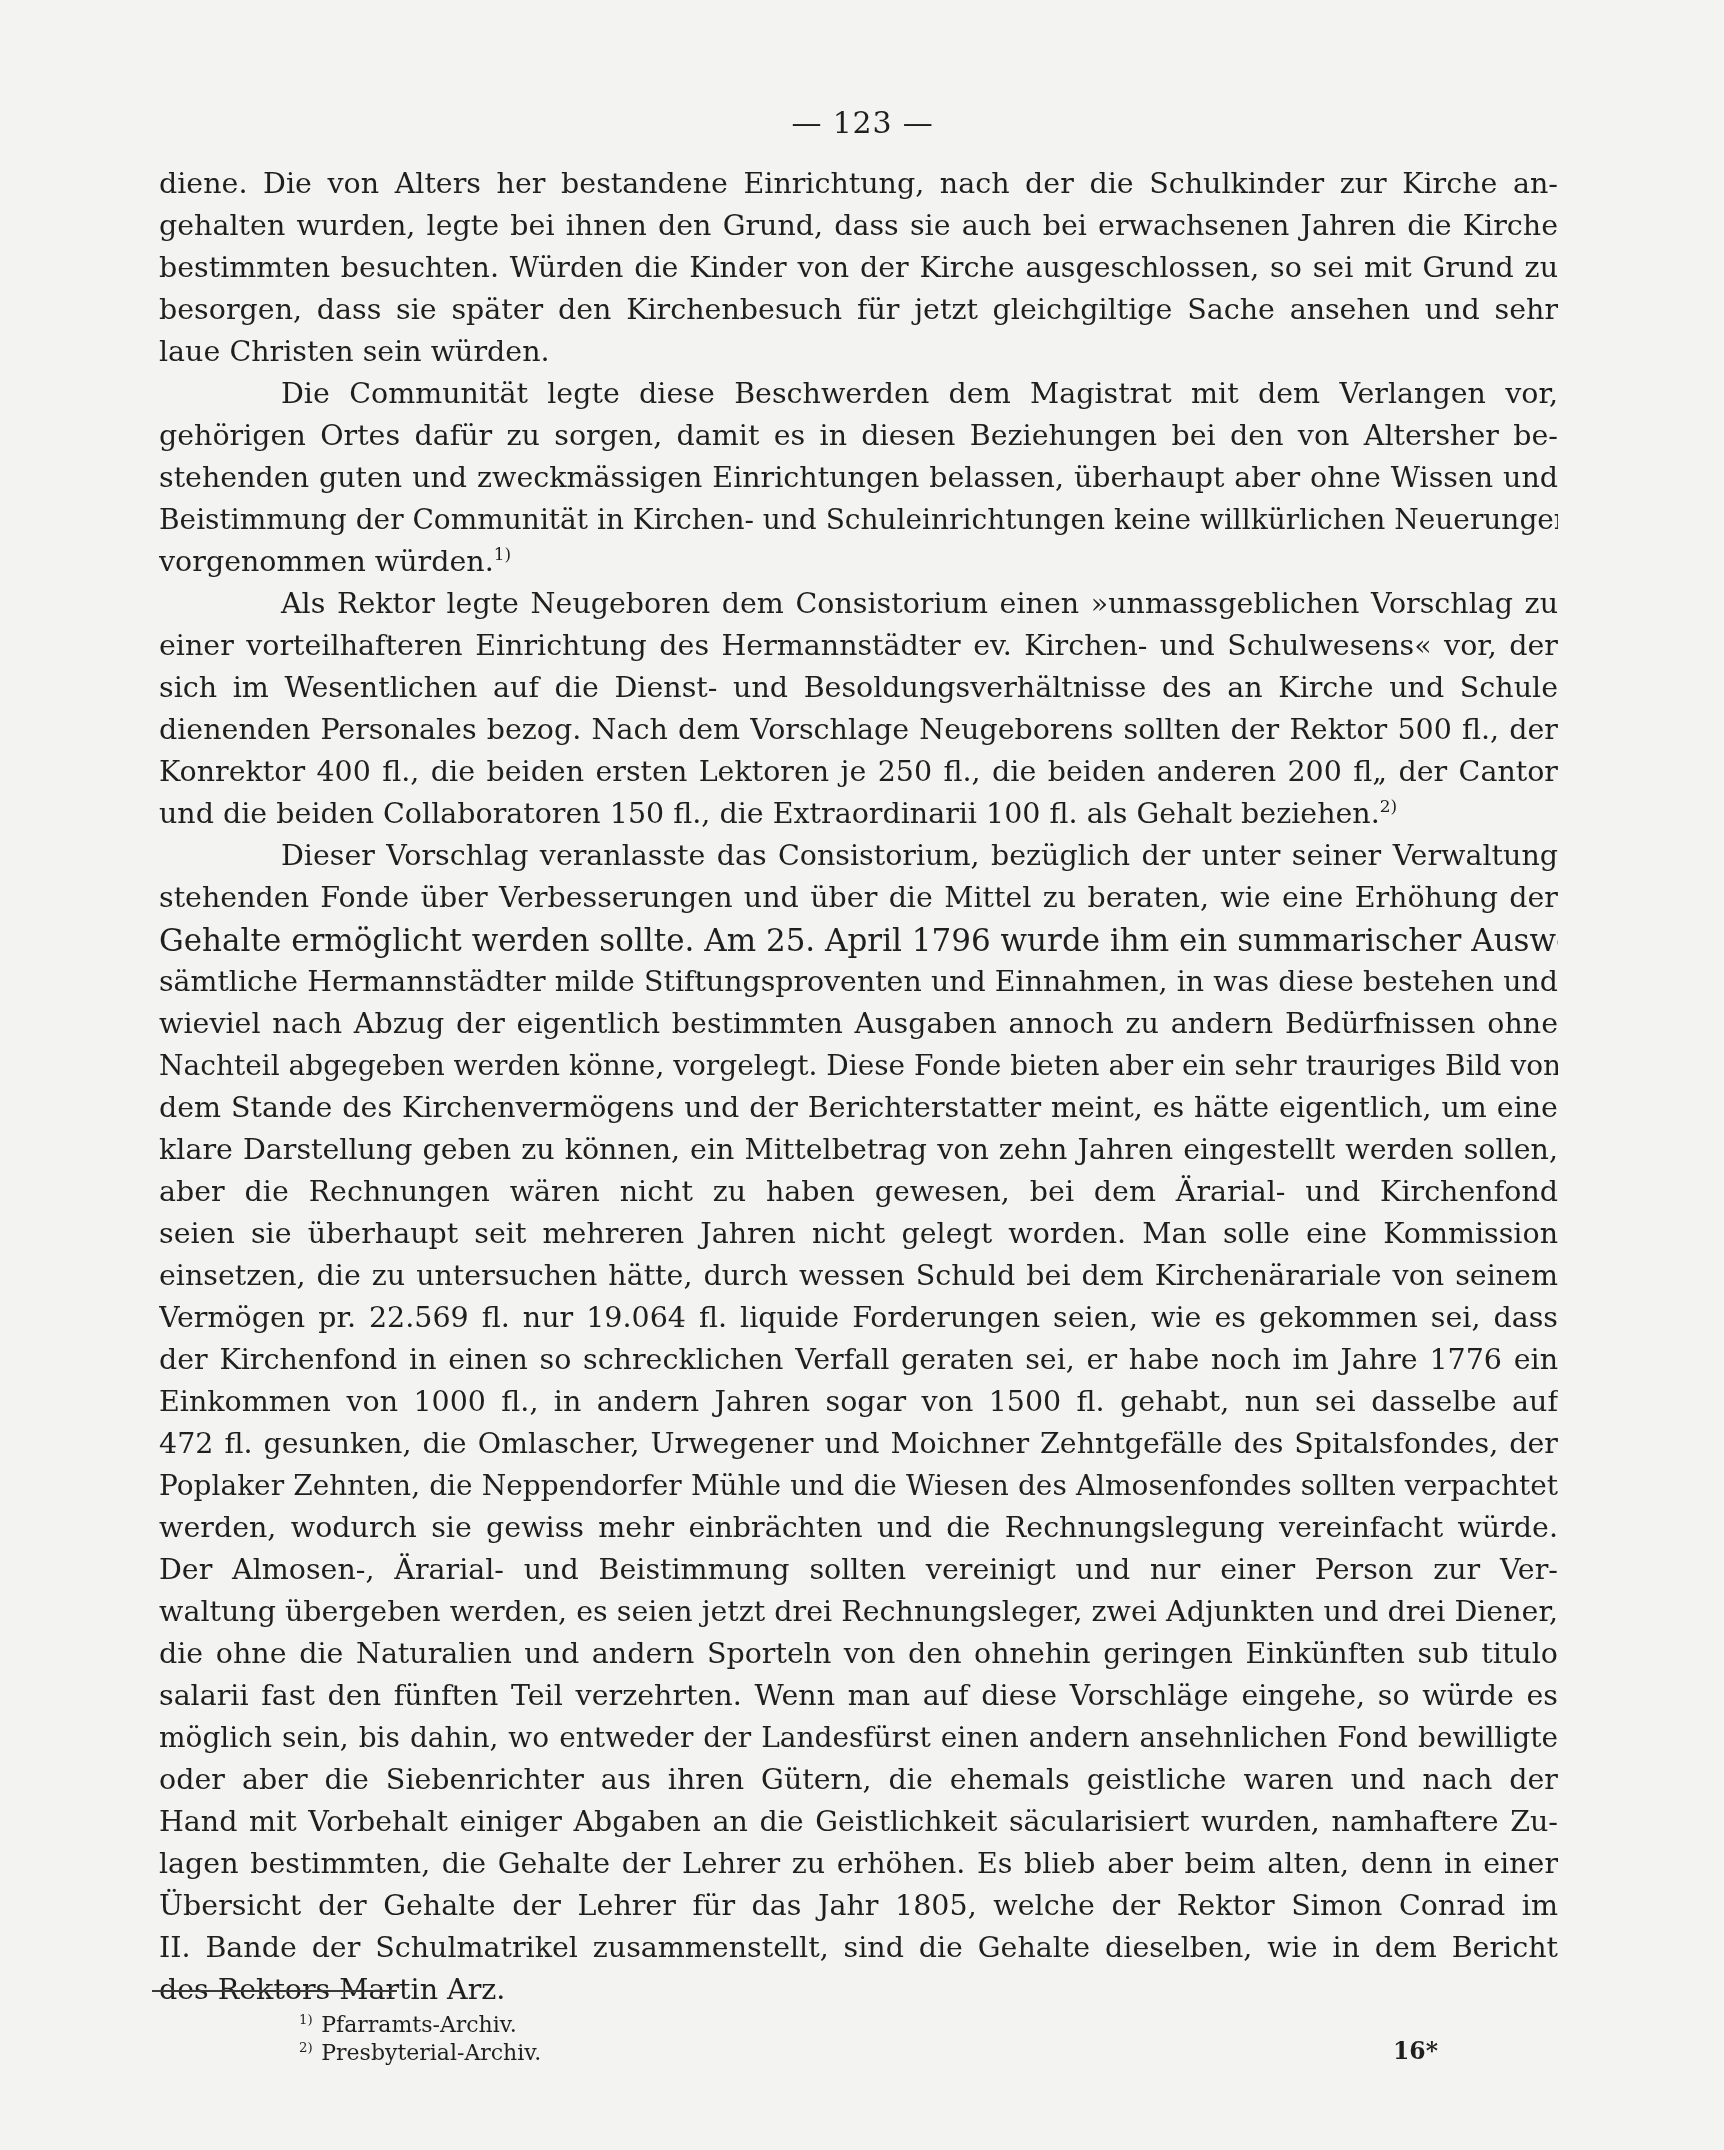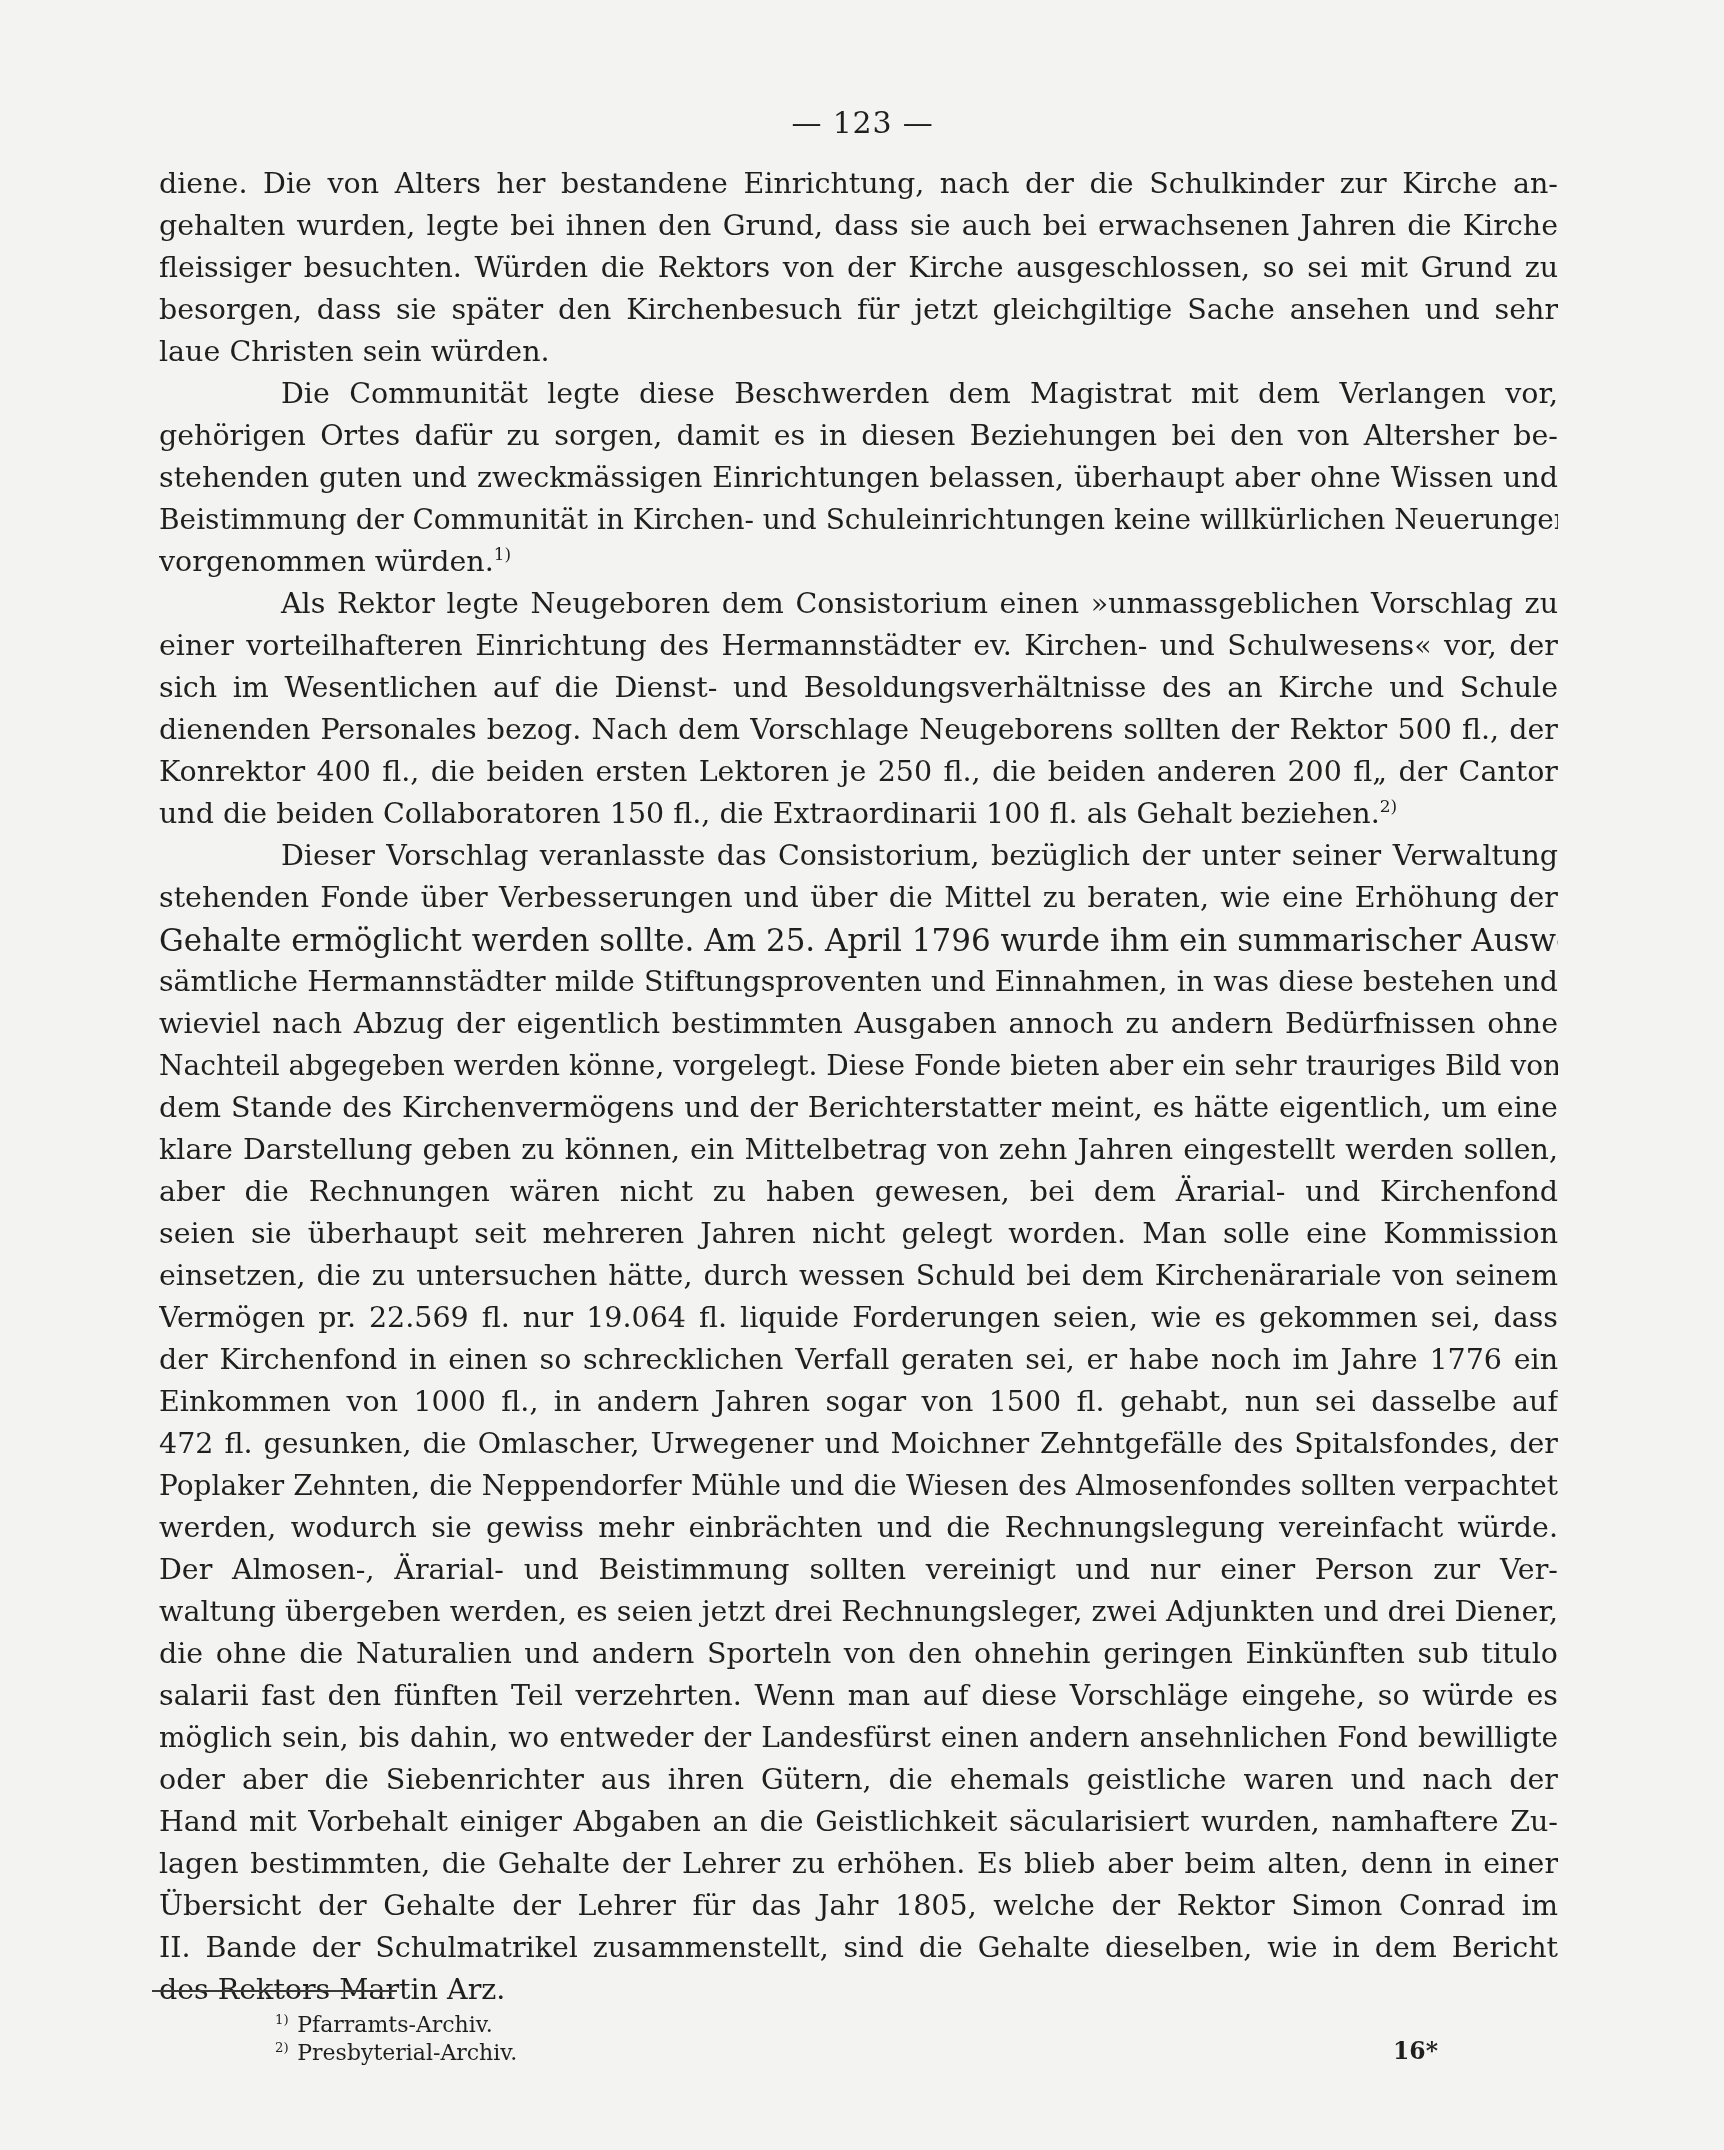--- a/index.html
+++ b/index.html
@@ -66,20 +66,21 @@
   .footnotes {
     position: absolute;
     left: 275px;
     top: 2011px;
     font-size: 22px;
     line-height: 28px;
   }
   .footnote {
     display: block;
     white-space: nowrap;
+    margin-left: 24px;
   }
   .footnote sup {
     font-size: 13.3px;
     vertical-align: 7.8px;
     line-height: 0;
     margin-right: 1.6px;
   }
   .signature {
     position: absolute;
     left: 1393px;
@@ -91,21 +92,21 @@
 </style>
 </head>
 <body>
 
 <div class="page">
   <div class="page-number">— 123 —</div>
 
   <div class="body-text" id="body-text">
       <div class="line"><span>diene. Die von Alters her bestandene Einrichtung, nach der die Schulkinder zur Kirche an-</span></div>
       <div class="line"><span>gehalten wurden, legte bei ihnen den Grund, dass sie auch bei erwachsenen Jahren die Kirche</span></div>
-      <div class="line"><span>fleissiger besuchten. Würden die Rektors von der Kirche ausgeschlossen, so sei mit Grund zu</span></div>
+      <div class="line"><span>bestimmten besuchten. Würden die Kinder von der Kirche ausgeschlossen, so sei mit Grund zu</span></div>
       <div class="line"><span>besorgen, dass sie später den Kirchenbesuch für jetzt gleichgiltige Sache ansehen und sehr</span></div>
       <div class="line last"><span>laue Christen sein würden.</span></div>
       <div class="line indent"><span>Die Communität legte diese Beschwerden dem Magistrat mit dem Verlangen vor,</span></div>
       <div class="line"><span>gehörigen Ortes dafür zu sorgen, damit es in diesen Beziehungen bei den von Altersher be-</span></div>
       <div class="line"><span>stehenden guten und zweckmässigen Einrichtungen belassen, überhaupt aber ohne Wissen und</span></div>
       <div class="line" style="font-size: 28px;"><span>Beistimmung der Communität in Kirchen- und Schuleinrichtungen keine willkürlichen Neuerungen</span></div>
       <div class="line last"><span>vorgenommen würden.</span><sup class="fn">1)</sup></div>
       <div class="line indent"><span>Als Rektor legte Neugeboren dem Consistorium einen »unmassgeblichen Vorschlag zu</span></div>
       <div class="line"><span>einer vorteilhafteren Einrichtung des Hermannstädter ev. Kirchen- und Schulwesens« vor, der</span></div>
       <div class="line"><span>sich im Wesentlichen auf die Dienst- und Besoldungsverhältnisse des an Kirche und Schule</span></div>

